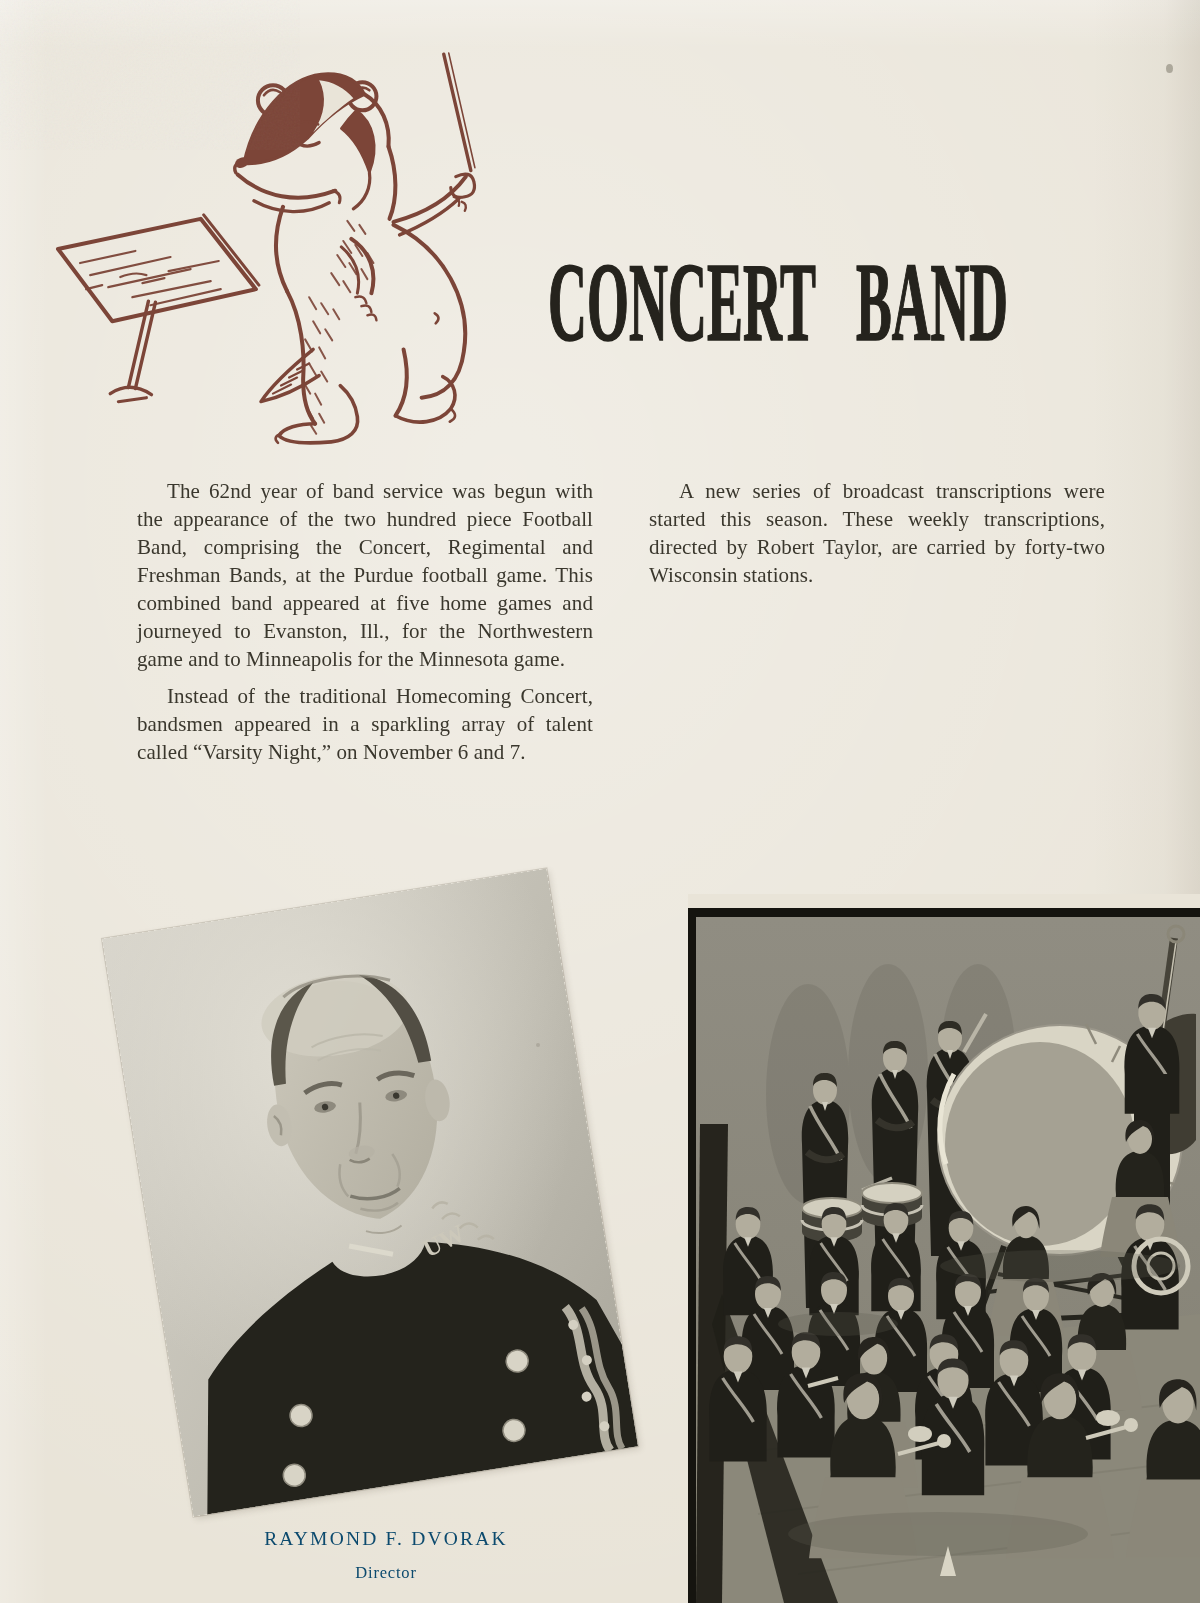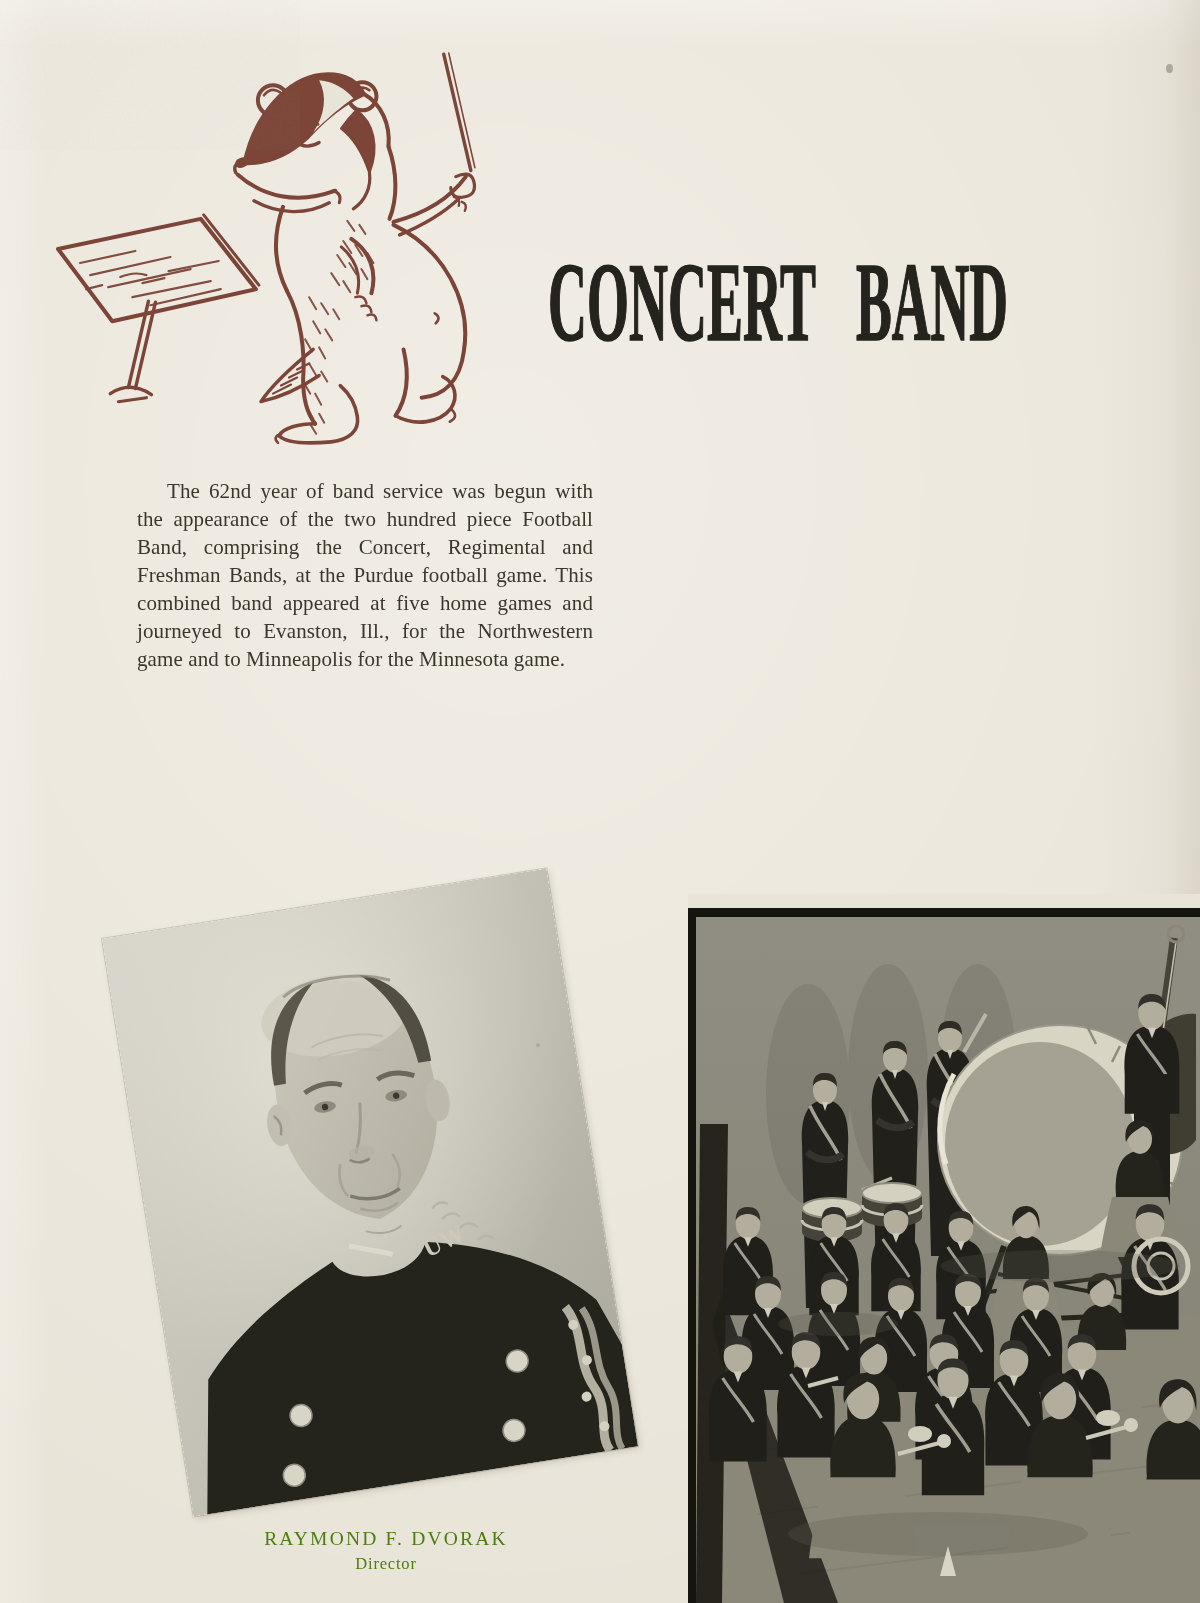--- a/index.html
+++ b/index.html
@@ -37,24 +37,24 @@
 
   .photo-portrait{
     position:absolute;left:145px;top:900px;width:450px;height:585px;
     transform:rotate(-9deg);
     box-shadow:0 0 0 1px rgba(120,112,96,.25), 2px 3px 6px rgba(90,80,60,.18);
     overflow:hidden;
   }
   .photo-portrait svg{display:block;}
 
   .caption{
-    position:absolute;left:226px;top:1528px;width:320px;text-align:center;color:#4d7c0f;
+    position:absolute;left:226px;top:1528px;width:320px;text-align:center;color:#0c4a6e;
   }
   .caption .name{font-size:19.5px;letter-spacing:2.2px;}
-  .caption .role{font-size:16.5px;margin-top:4px;letter-spacing:.8px;}
+  .caption .role{font-size:16.5px;margin-top:13px;letter-spacing:.8px;}
 
   .photo-band{
     position:absolute;left:688px;top:894px;width:512px;height:709px;overflow:hidden;
   }
   .photo-band svg{display:block;}
 </style>
 </head>
 <body>
 
 <div class="paper-bg"></div>
@@ -181,22 +181,24 @@
 <svg class="masthead" viewBox="0 0 480 102" style="overflow:visible">
   <g font-family="Liberation Serif, serif" font-weight="700" font-size="112" fill="#25231d" stroke="#25231d" stroke-width="1.7">
     <text x="4" y="82" textLength="268" lengthAdjust="spacingAndGlyphs">CONCERT</text>
     <text x="312" y="82" textLength="152" lengthAdjust="spacingAndGlyphs">BAND</text>
   </g>
 </svg>
 
 <div class="columns">
   <div class="col">
     <p>The 62nd year of band service was begun with the appearance of the two hundred piece Football Band, comprising the Concert, Regimental and Freshman Bands, at the Purdue football game. This combined band appeared at five home games and journeyed to Evanston, Ill., for the Northwestern game and to Minneapolis for the Minnesota game.</p>
+    <p>Instead of the traditional Homecoming Concert, bandsmen appeared in a sparkling array of talent called “Varsity Night,” on November 6 and 7.</p>
   </div>
   <div class="col">
+    <p>A new series of broadcast transcriptions were started this season.  These weekly transcriptions, directed by Robert Taylor, are carried by forty-two Wisconsin stations.</p>
   </div>
 </div>
 
 <div class="photo-portrait">
   <svg viewBox="0 0 450 585" width="450" height="585">
     <defs>
       <linearGradient id="pbg" x1="0" y1="0" x2="1" y2="1">
         <stop offset="0" stop-color="#d6d3ca"></stop>
           <stop offset=".55" stop-color="#c0bdb2"></stop>
           <stop offset="1" stop-color="#a9a69b"></stop>

